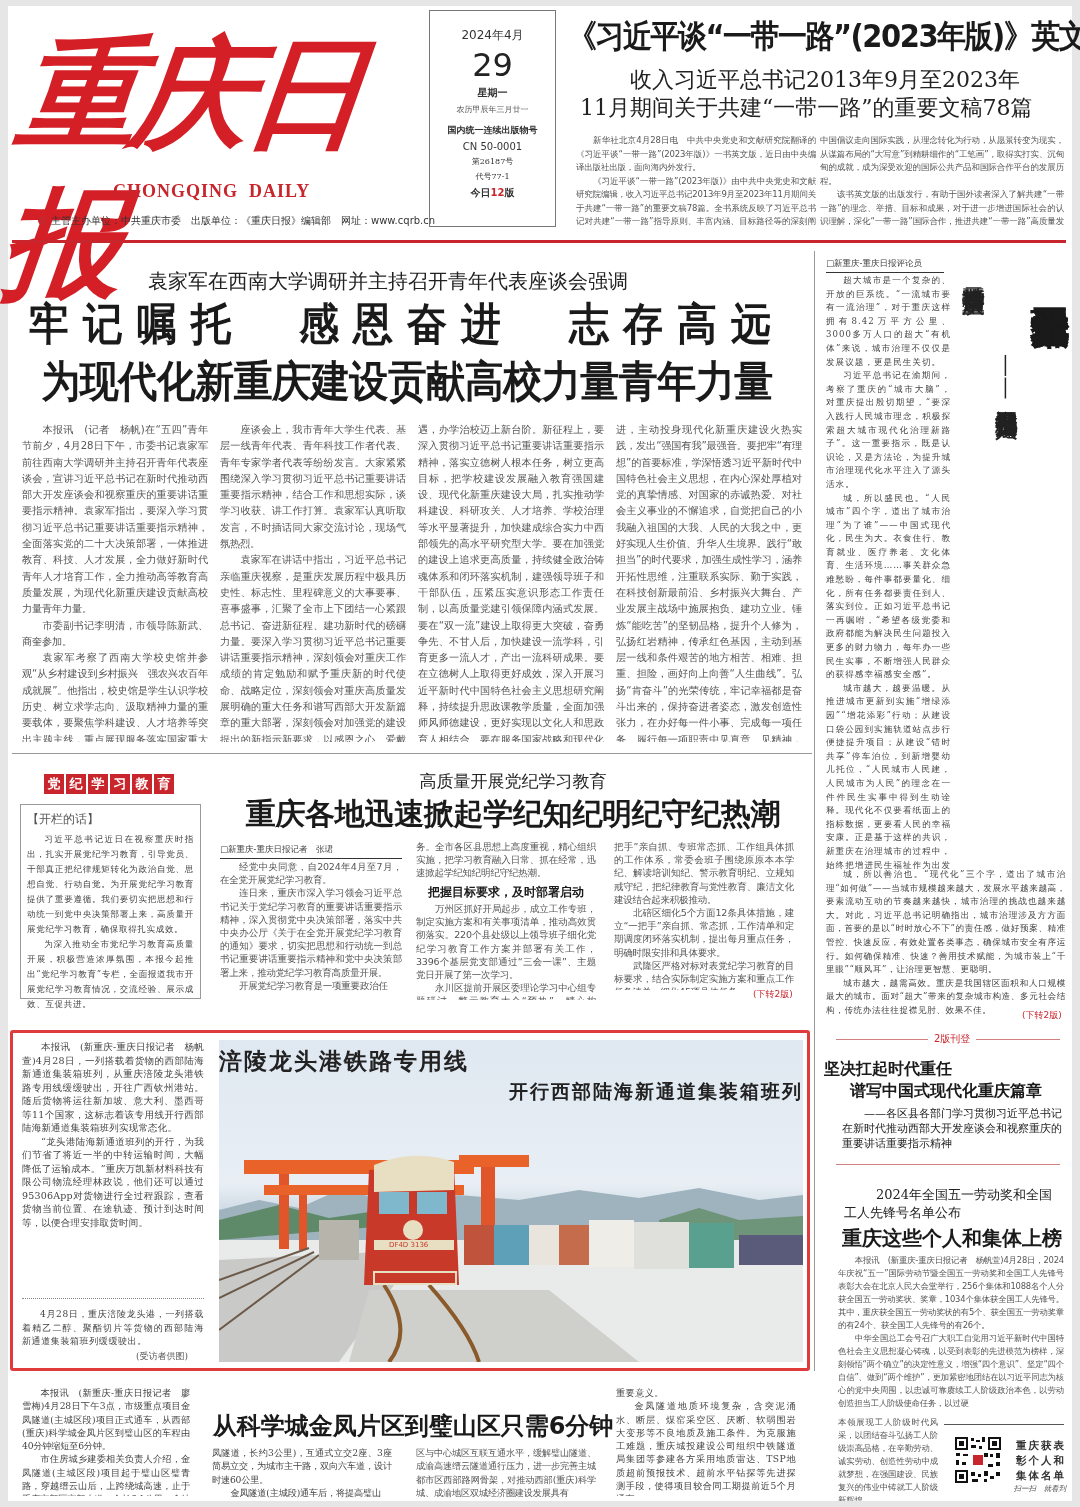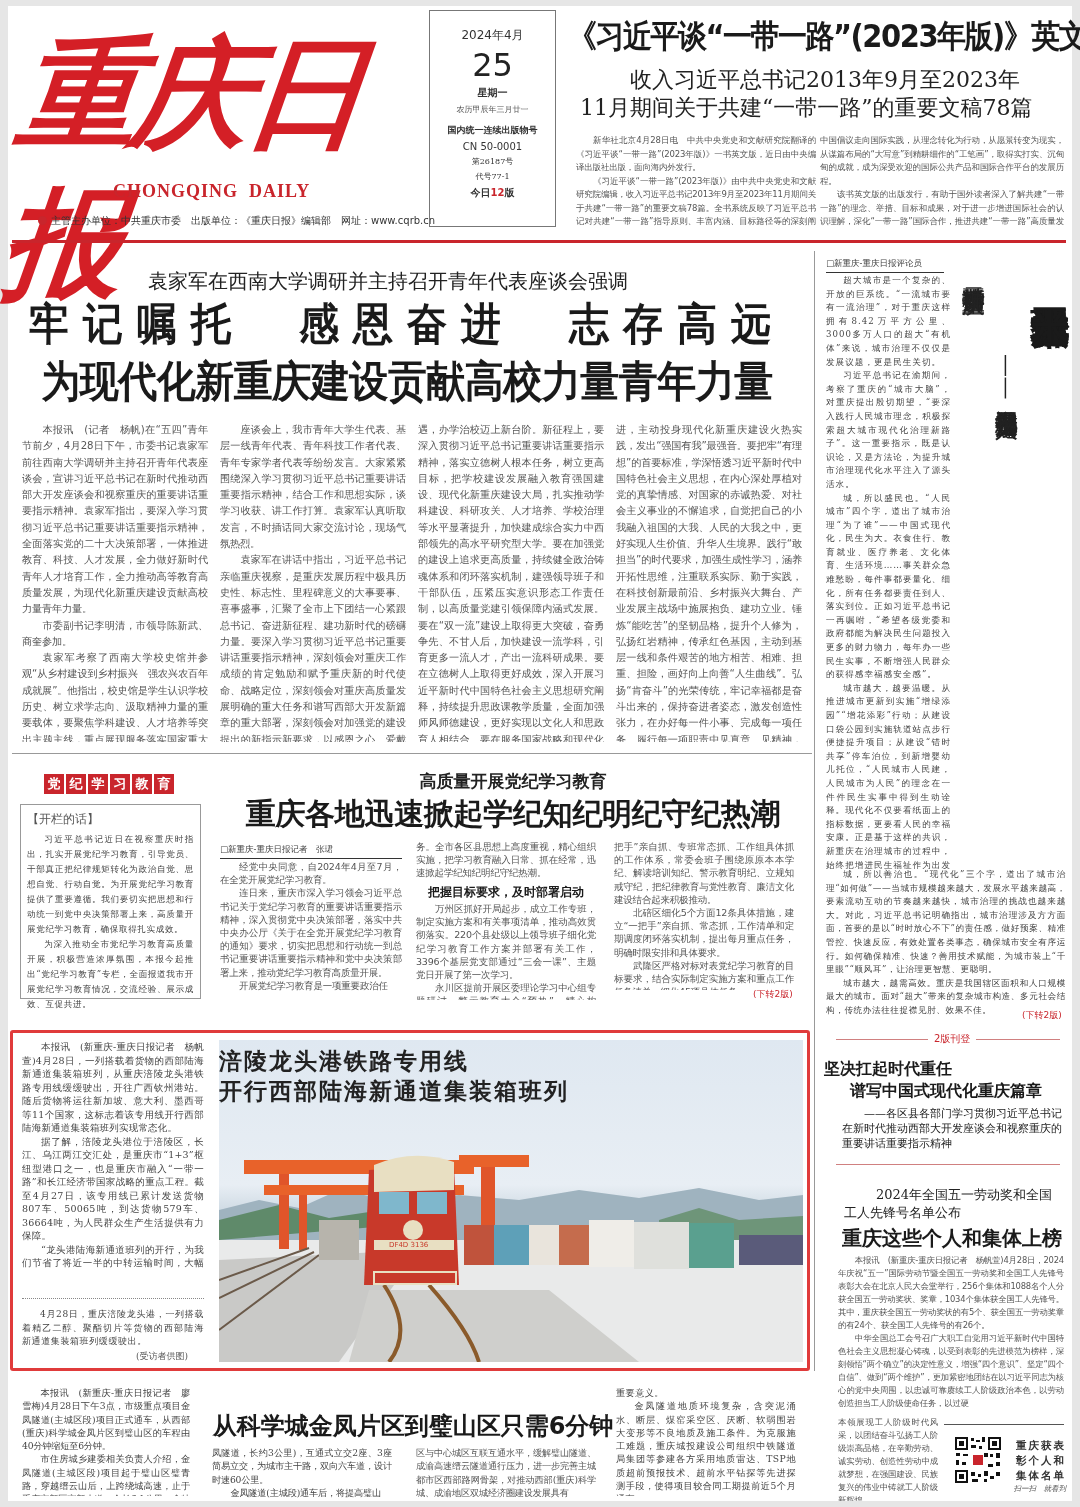--- a/index.html
+++ b/index.html
@@ -32,21 +32,21 @@
 <body>
 
 <div class="page">
 
   <div class="abs logo">重庆日报</div>
   <div class="abs logo-en" style="white-space:pre">CHONGQING  DAILY</div>
   <div class="abs pubinfo"><span class="dot"></span><span>主管主办单位：中共重庆市委　出版单位：《重庆日报》编辑部　网址：www.cqrb.cn</span></div>
 
   <div class="abs datebox">
     <div class="ym">2024年4月</div>
-    <div class="day">25</div>
+    <div class="day">29</div>
     <div class="wk">星期一</div>
     <div class="lunar">农历甲辰年三月廿一</div>
     <div class="s">国内统一连续出版物号</div>
     <div class="s2">CN 50-0001</div>
     <div class="s3">第26187号</div>
     <div class="s3">代号77-1</div>
     <div class="s2" style="font-weight:bold"><span>今日</span><span class="red">12</span><span>版</span></div>
   </div>
 
   <div class="abs hei" style="left:560px;top:8px;width:500px;font-size:29px;line-height:40px;letter-spacing:-1.5px;white-space:nowrap;transform:scaleY(1.1);transform-origin:top left">《习近平谈“一带一路”(2023年版)》英文版出版发行</div>
@@ -111,21 +111,21 @@
     <span style="background:#c9252c;color:#fff;font:bold 13px 'DejaVu Sans',sans-serif;width:20px;height:20px;text-align:center;line-height:20px">育</span>
   </div>
   <div class="abs" style="left:12px;top:798px;width:181px;height:195px;border:1px solid #999;padding:6px 6px">
     <div style="font-size:12px;color:#555;font-family:'DejaVu Sans',sans-serif;margin-bottom:4px">【开栏的话】</div>
     <div class="txt kai" style="font-size:8.6px;line-height:15px;letter-spacing:0.6px">
         <p>习近平总书记近日在视察重庆时指出，扎实开展党纪学习教育，引导党员、干部真正把纪律规矩转化为政治自觉、思想自觉、行动自觉。为开展党纪学习教育提供了重要遵循。我们要切实把思想和行动统一到党中央决策部署上来，高质量开展党纪学习教育，确保取得扎实成效。</p>
         <p>为深入推动全市党纪学习教育高质量开展，积极营造浓厚氛围，本报今起推出“党纪学习教育”专栏，全面报道我市开展党纪学习教育情况，交流经验、展示成效、互促共进。</p>
       </div>
   </div>
 
-  <div class="abs song" style="left:210px;top:764px;width:590px;text-align:center;font-size:17px;line-height:22px;font-weight:bold">高质量开展党纪学习教育</div>
+  <div class="abs song" style="left:210px;top:764px;width:590px;text-align:center;font-size:17px;line-height:22px;font-weight:normal">高质量开展党纪学习教育</div>
   <div class="abs hei" style="left:210px;top:788px;width:590px;text-align:center;font-size:30px;line-height:40px;letter-spacing:-0.3px;white-space:nowrap">重庆各地迅速掀起学纪知纪明纪守纪热潮</div>
   <div class="abs kai" style="left:212px;top:838px;width:182px;font-size:8.5px;border-bottom:1px solid #333;padding-bottom:2px">□新重庆-重庆日报记者　张珺</div>
   <div class="abs txt" style="left:212px;top:854px;width:182px;height:140px;font-size:9.5px;line-height:13.2px">
       <p>经党中央同意，自2024年4月至7月，在全党开展党纪学习教育。</p>
       <p>连日来，重庆市深入学习领会习近平总书记关于党纪学习教育的重要讲话重要指示精神，深入贯彻党中央决策部署，落实中共中央办公厅《关于在全党开展党纪学习教育的通知》要求，切实把思想和行动统一到总书记重要讲话重要指示精神和党中央决策部署上来，推动党纪学习教育高质量开展。</p>
       <p>开展党纪学习教育是一项重要政治任</p>
     </div>
   <div class="abs txt" style="left:408px;top:834px;width:180px;height:44px;font-size:9.5px;line-height:13.2px">
       <p style="text-indent:0">务。全市各区县思想上高度重视，精心组织实施，把学习教育融入日常、抓在经常，迅速掀起学纪知纪明纪守纪热潮。</p>
     </div>
@@ -137,21 +137,20 @@
   <div class="abs txt" style="left:606px;top:834px;width:180px;height:150px;font-size:9.5px;line-height:13.2px">
       <p style="text-indent:0">把手”亲自抓、专班常态抓、工作组具体抓的工作体系，常委会班子围绕原原本本学纪、解读培训知纪、警示教育明纪、立规知戒守纪，把纪律教育与党性教育、廉洁文化建设结合起来积极推动。</p>
       <p>北碚区细化5个方面12条具体措施，建立“一把手”亲自抓、常态抓，工作清单和定期调度闭环落实机制，提出每月重点任务，明确时限安排和具体要求。</p>
       <p>武隆区严格对标对表党纪学习教育的目标要求，结合实际制定实施方案和重点工作任务清单，细化45项具体任务。</p>
     </div>
   <div class="abs" style="left:745px;top:982px;font-size:9px;color:#c9252c;font-family:'DejaVu Sans',sans-serif">(下转2版)</div>
 
   <div class="abs" style="left:2px;top:1024px;width:800px;height:341px;border:3px solid #e03b3b;border-radius:3px"></div>
   <div class="abs txt kai" style="left:14px;top:1034px;width:182px;height:230px;font-size:9.5px;line-height:13.5px;letter-spacing:0.2px">
       <p>本报讯　(新重庆-重庆日报记者　杨帆萱)4月28日，一列搭载着货物的西部陆海新通道集装箱班列，从重庆涪陵龙头港铁路专用线缓缓驶出，开往广西钦州港站。随后货物将运往新加坡、意大利、墨西哥等11个国家，这标志着该专用线开行西部陆海新通道集装箱班列实现常态化。</p>
-      <p>据了解，涪陵龙头港位于涪陵区，长江、乌江两江交汇处，是重庆市“1+3”枢纽型港口之一，也是重庆市融入“一带一路”和长江经济带国家战略的重点工程。截至4月27日，该专用线已累计发送货物807车、50065吨，到达货物579车、36664吨，为人民群众生产生活提供有力保障。</p>
       <p>“龙头港陆海新通道班列的开行，为我们节省了将近一半的中转运输时间，大幅降低了运输成本。”重庆万凯新材料科技有限公司物流经理林政说，他们还可以通过95306App对货物进行全过程跟踪，查看货物当前位置、在途轨迹、预计到达时间等，以便合理安排取货时间。</p>
     </div>
   <div class="abs" style="left:14px;top:1292px;width:182px;border-top:1px dotted #888"></div>
   <div class="abs txt kai" style="left:14px;top:1302px;width:182px;height:42px;font-size:9px;line-height:13.5px;letter-spacing:0.6px">
       <p>4月28日，重庆涪陵龙头港，一列搭载着精乙二醇、聚酯切片等货物的西部陆海新通道集装箱班列缓缓驶出。</p>
     </div>
   <div class="abs kai" style="left:128px;top:1344px;font-size:9px;color:#555">(受访者供图)</div>
 
   <div class="abs" style="left:211px;top:1034px;width:584px;height:322px;overflow:hidden;background:linear-gradient(180deg,#dfe8f1 0%,#e8eef4 45%,#c9d6e0 55%,#eef1f3 62%,#e6e8ea 100%)">
     <svg width="584" height="322" viewBox="0 0 584 322">
@@ -188,21 +187,21 @@
       <path d="M155 125 Q195 108 235 122 L235 150 L155 152Z" fill="#e8dfc2"></path>
       <rect x="160" y="152" width="30" height="22" fill="#7fb7cc"></rect>
       <rect x="198" y="152" width="30" height="22" fill="#7fb7cc"></rect>
       <circle cx="194" cy="190" r="10" fill="#e8dfc2"></circle>
       <rect x="155" y="200" width="80" height="10" fill="#e8dfc2"></rect>
       <rect x="155" y="232" width="82" height="12" fill="#c8392a" stroke="#e8dfc2" stroke-width="2"></rect>
       <text x="170" y="207" font-size="7" fill="#c8392a" font-family="DejaVu Sans, sans-serif">DF4D 3136</text>
       <rect x="100" y="180" width="40" height="40" fill="#b7b4ac"></rect>
     </svg>
     <div class="abs hei" style="left:0;top:6px;width:584px;text-align:left;font-size:23px;line-height:30px;letter-spacing:2px;color:#222">涪陵龙头港铁路专用线</div>
-    <div class="abs hei" style="left:0;top:36px;width:584px;text-align:left;font-size:23px;line-height:30px;letter-spacing:2px;color:#222">开行西部陆海新通道集装箱班列</div>
+    <div class="abs hei" style="left:0;top:36px;width:584px;text-align:right;font-size:19px;line-height:30px;letter-spacing:2px;color:#222">开行西部陆海新通道集装箱班列</div>
   </div>
 
   <div class="abs" style="left:828px;top:1033px;width:224px;height:1px;background:#d08080"></div>
   <div class="abs" style="left:920px;top:1026px;background:#fff;padding:0 6px;font-size:10px;color:#c9252c;font-family:'DejaVu Sans',sans-serif">2版刊登</div>
   <div class="abs hei" style="left:816px;top:1052px;width:244px;font-size:16px;line-height:22px">坚决扛起时代重任</div>
   <div class="abs hei" style="left:816px;top:1074px;width:244px;text-align:center;font-size:16px;line-height:22px">谱写中国式现代化重庆篇章</div>
   <div class="abs song" style="left:834px;top:1100px;width:222px;font-size:11px;line-height:15px;text-indent:2em">——各区县各部门学习贯彻习近平总书记在新时代推动西部大开发座谈会和视察重庆的重要讲话重要指示精神</div>
   <div class="abs" style="left:828px;top:1158px;width:224px;height:1px;background:#d08080"></div>
 
   <div class="abs song" style="left:868px;top:1180px;font-size:13px;line-height:18px;font-weight:normal;white-space:nowrap">2024年全国五一劳动奖和全国</div>

